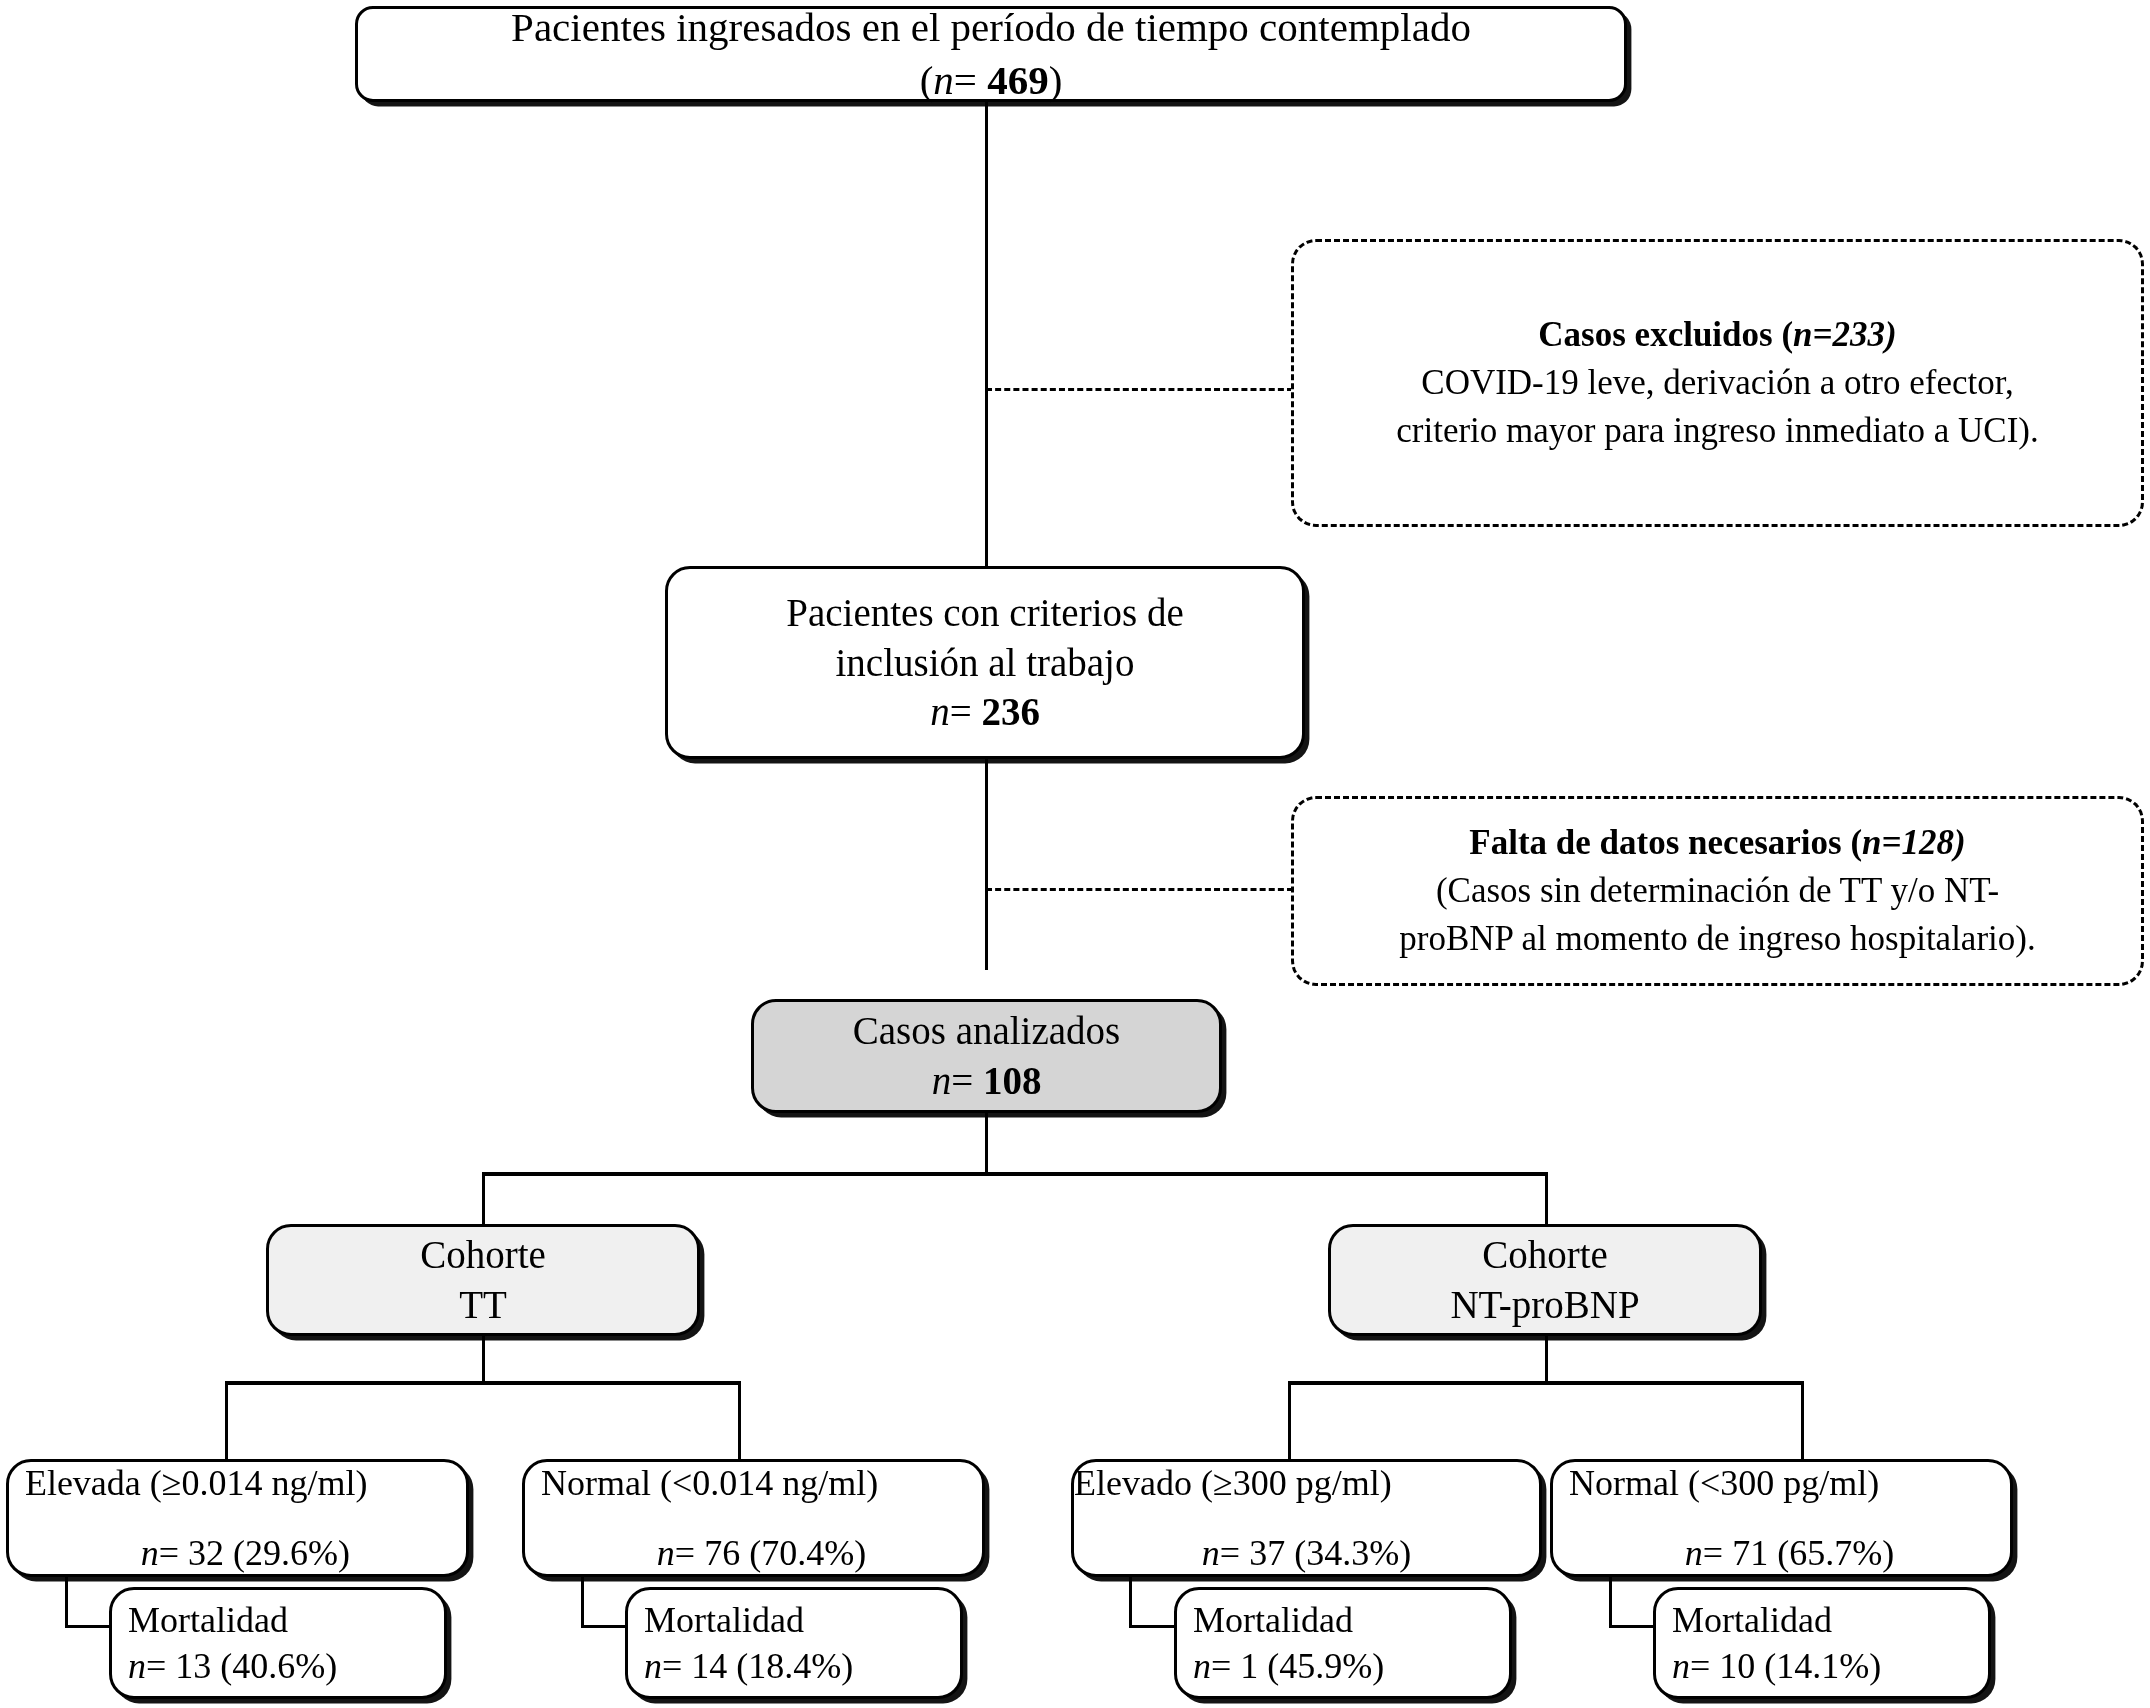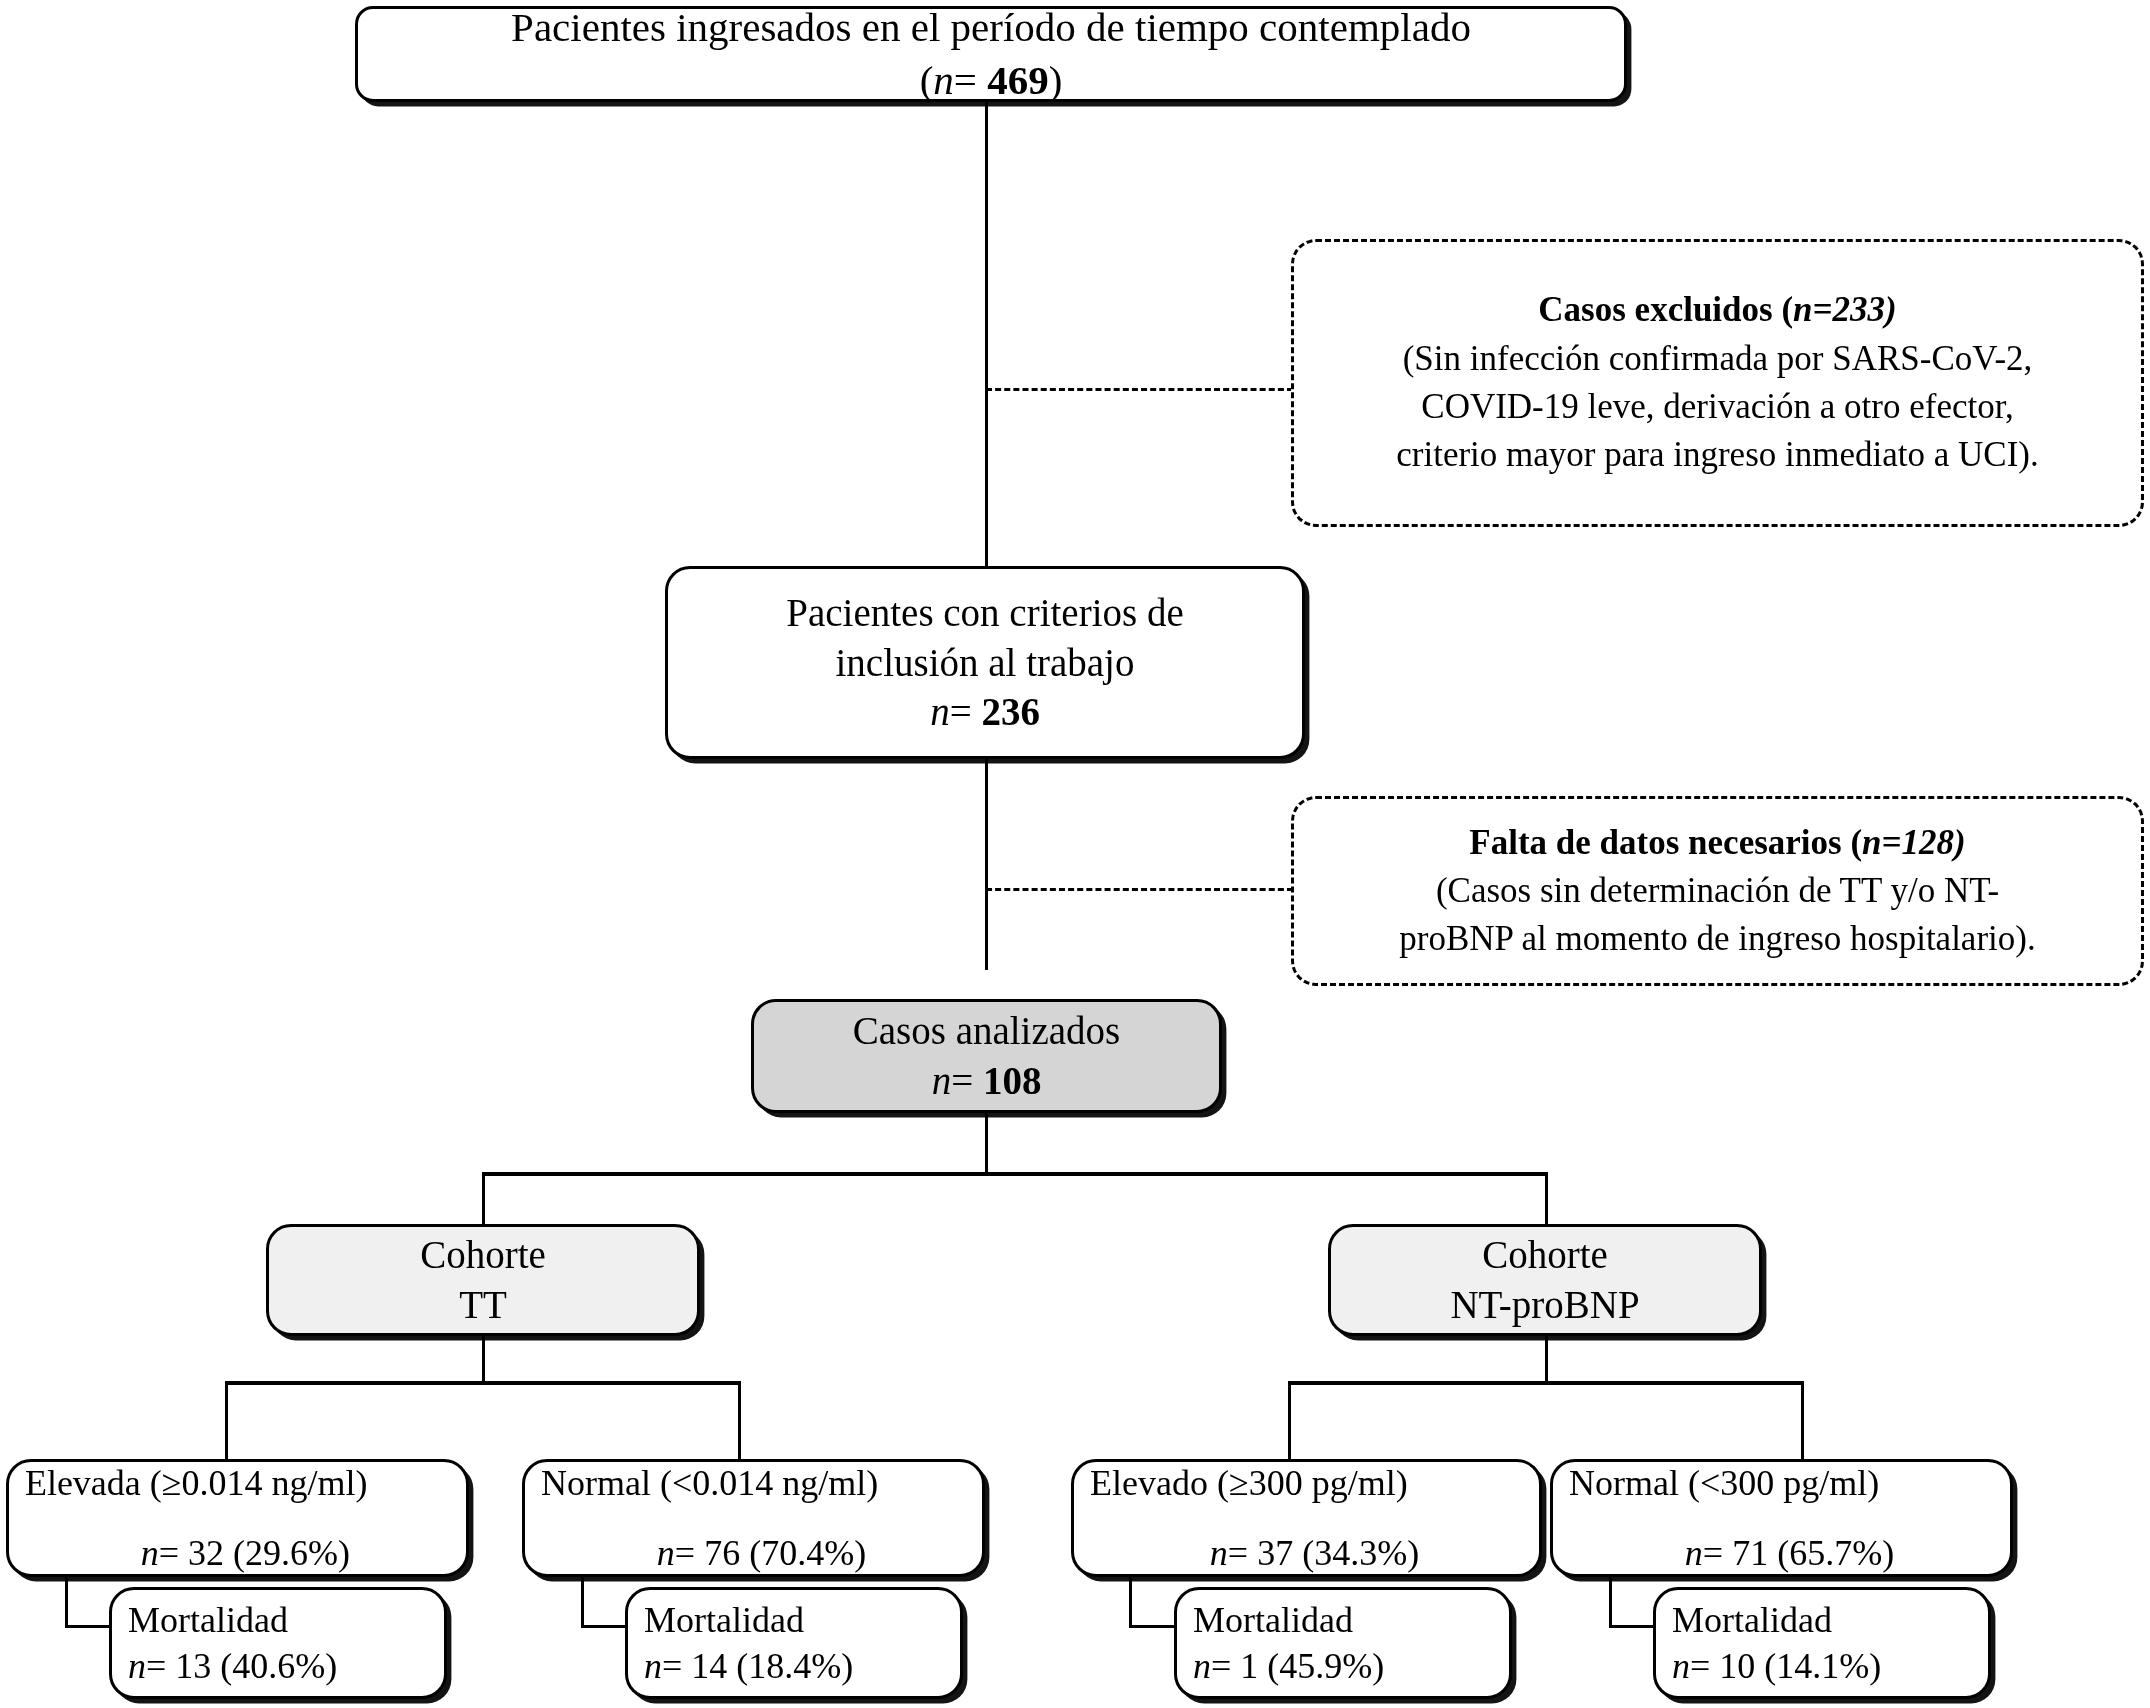--- a/index.html
+++ b/index.html
@@ -118,21 +118,20 @@
   <div class="vline" style="left:1609px;top:1575px; height:51px;"></div>
   <div class="hline" style="left:1609px;top:1625px; width:46px;"></div>
 
   <div class="node shadow t-main" style="left:355px; top:5.9px; width:1272px; height:96px;border-radius:18px;">
     <span class="ln">Pacientes ingresados en el período de tiempo contemplado</span>
     <span class="ln"><span>(</span><span class="ital">n</span><span>= </span><span class="bold">469</span><span>)</span></span>
   </div>
 
   <div class="dashed t-side" style="position:absolute; left:1291px; top:239px; width:853px; height:288px; box-sizing:border-box; display:flex; flex-direction:column; justify-content:center; align-items:center; text-align:center; line-height:1.38; z-index:5;">
     <span class="ln"><span class="bold">Casos excluidos (</span><span class="bi">n</span><span class="bi">=233)</span></span>
-    <span class="ln">(Sin infección confirmada por SARS-CoV-2,</span>
     <span class="ln">COVID-19 leve, derivación a otro efector,</span>
     <span class="ln">criterio mayor para ingreso inmediato a UCI).</span>
   </div>
 
   <div class="node shadow t-mid" style="left:665px; top:566px; width:640px; height:193px;">
     <span class="ln">Pacientes con criterios de</span>
     <span class="ln">inclusión al trabajo</span>
     <span class="ln"><span class="ital">n</span><span>= </span><span class="bold">236</span></span>
   </div>
 
@@ -160,21 +159,21 @@
   <div class="node shadow t-leaf left-text" style="left:5.9px; top:1459px; width:463px; height:118px; padding-left:16px;">
     <span class="ln">Elevada (≥0.014 ng/ml)</span>
     <span class="ln" style="align-self:center;"><span class="ital">n</span><span>= </span><span>32</span> <span>(29.6%)</span></span>
   </div>
 
   <div class="node shadow t-leaf left-text" style="left:522px; top:1459px; width:463px; height:118px; padding-left:16px;">
     <span class="ln">Normal (&lt;0.014 ng/ml)</span>
     <span class="ln" style="align-self:center;"><span class="ital">n</span><span>= </span><span>76</span> <span>(70.4%)</span></span>
   </div>
 
-  <div class="node shadow t-leaf left-text" style="left:1071px; top:1459px; width:471px; height:118px; padding-left:16px;">
+  <div class="node shadow t-leaf left-text" style="left:1071px; top:1459px; width:471px; height:118px; ">
     <span class="ln">Elevado (≥300 pg/ml)</span>
     <span class="ln" style="align-self:center;"><span class="ital">n</span><span>= </span><span>37</span> <span>(34.3%)</span></span>
   </div>
 
   <div class="node shadow t-leaf left-text" style="left:1550px; top:1459px; width:463px; height:118px; padding-left:16px;">
     <span class="ln">Normal (&lt;300 pg/ml)</span>
     <span class="ln" style="align-self:center;"><span class="ital">n</span><span>= </span><span>71</span> <span>(65.7%)</span></span>
   </div>
 
   <div class="node shadow t-mort left-text" style="left:109px; top:1587px; width:338px; height:112px; padding-left:16px;">

